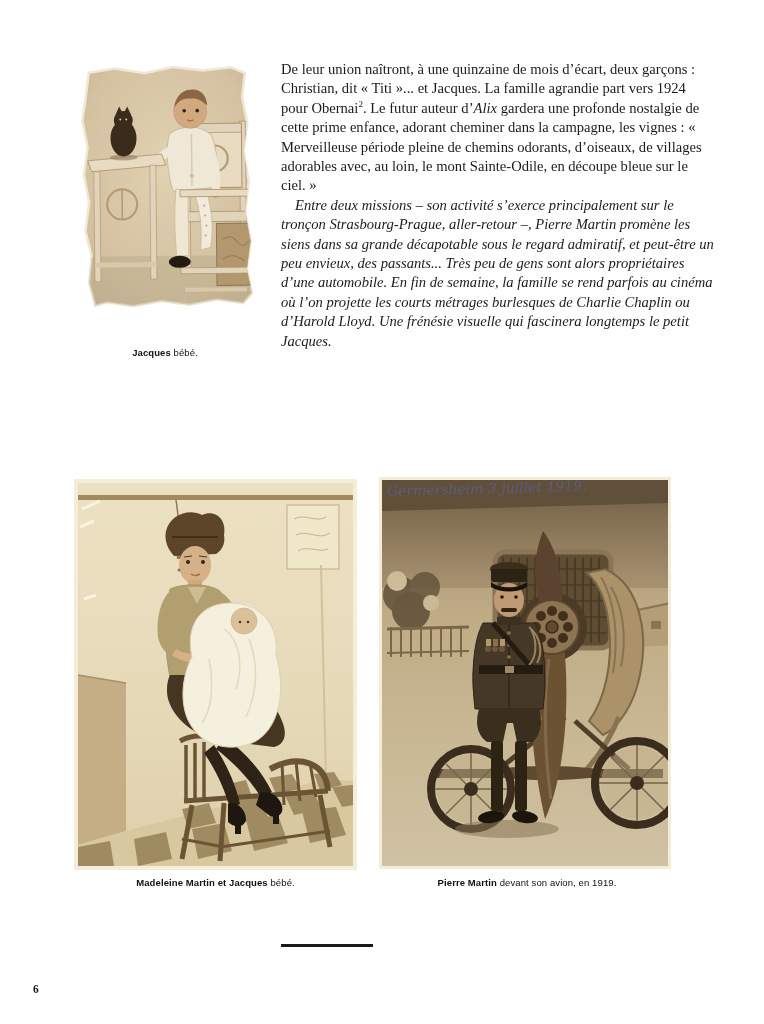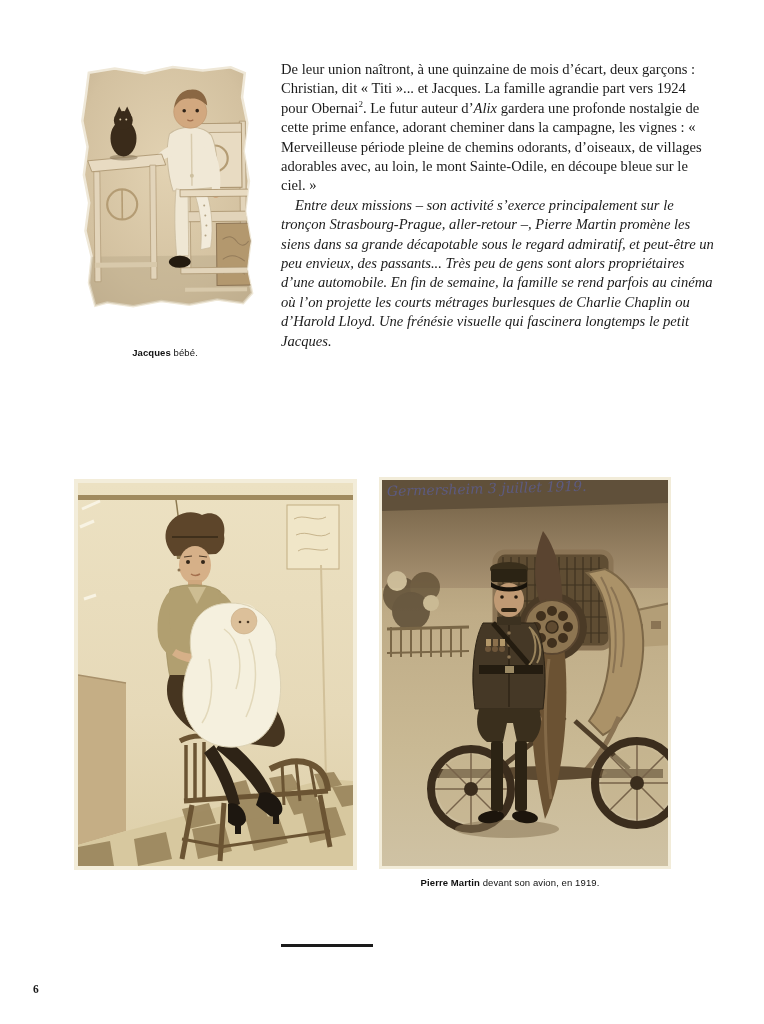--- a/index.html
+++ b/index.html
@@ -373,21 +373,24 @@
             <circle cx="137" cy="120" r="1.8" fill="#241a0e"></circle>
           <ellipse cx="130" cy="92" rx="19" ry="7" fill="#3a2f1c"></ellipse>
           <rect x="112" y="92" width="36" height="13" rx="2" fill="#2b2314"></rect>
           <path d="M112,105 C120,112 140,112 148,105 L148,110 C138,116 122,116 112,110 Z" fill="#17120a"></path>
         </g>
         <text x="8" y="19" font-family="DejaVu Serif, serif" font-style="italic" font-size="14" fill="#5c5c88" transform="rotate(-1.5 8 19)" opacity="0.9">Germersheim 3 juillet 1919.</text>
       </g>
     </svg>
   </figure>
 
-  <div class="caption" style="left:364px;top:877px;width:292px;text-align:center;">
+  <div class="caption" style="left:74px;top:877px;width:283px;">
+    <b>Madeleine Martin et Jacques</b><span> bébé.</span>
+  </div>
+  <div class="caption" style="left:381px;top:877px;width:292px;text-align:center;">
     <b>Pierre Martin</b><span> devant son avion, en 1919.</span>
   </div>
 
   <div class="fn-rule"></div>
 
   <div class="pagenum">6</div>
 
 </div>
 
 </body></html>

